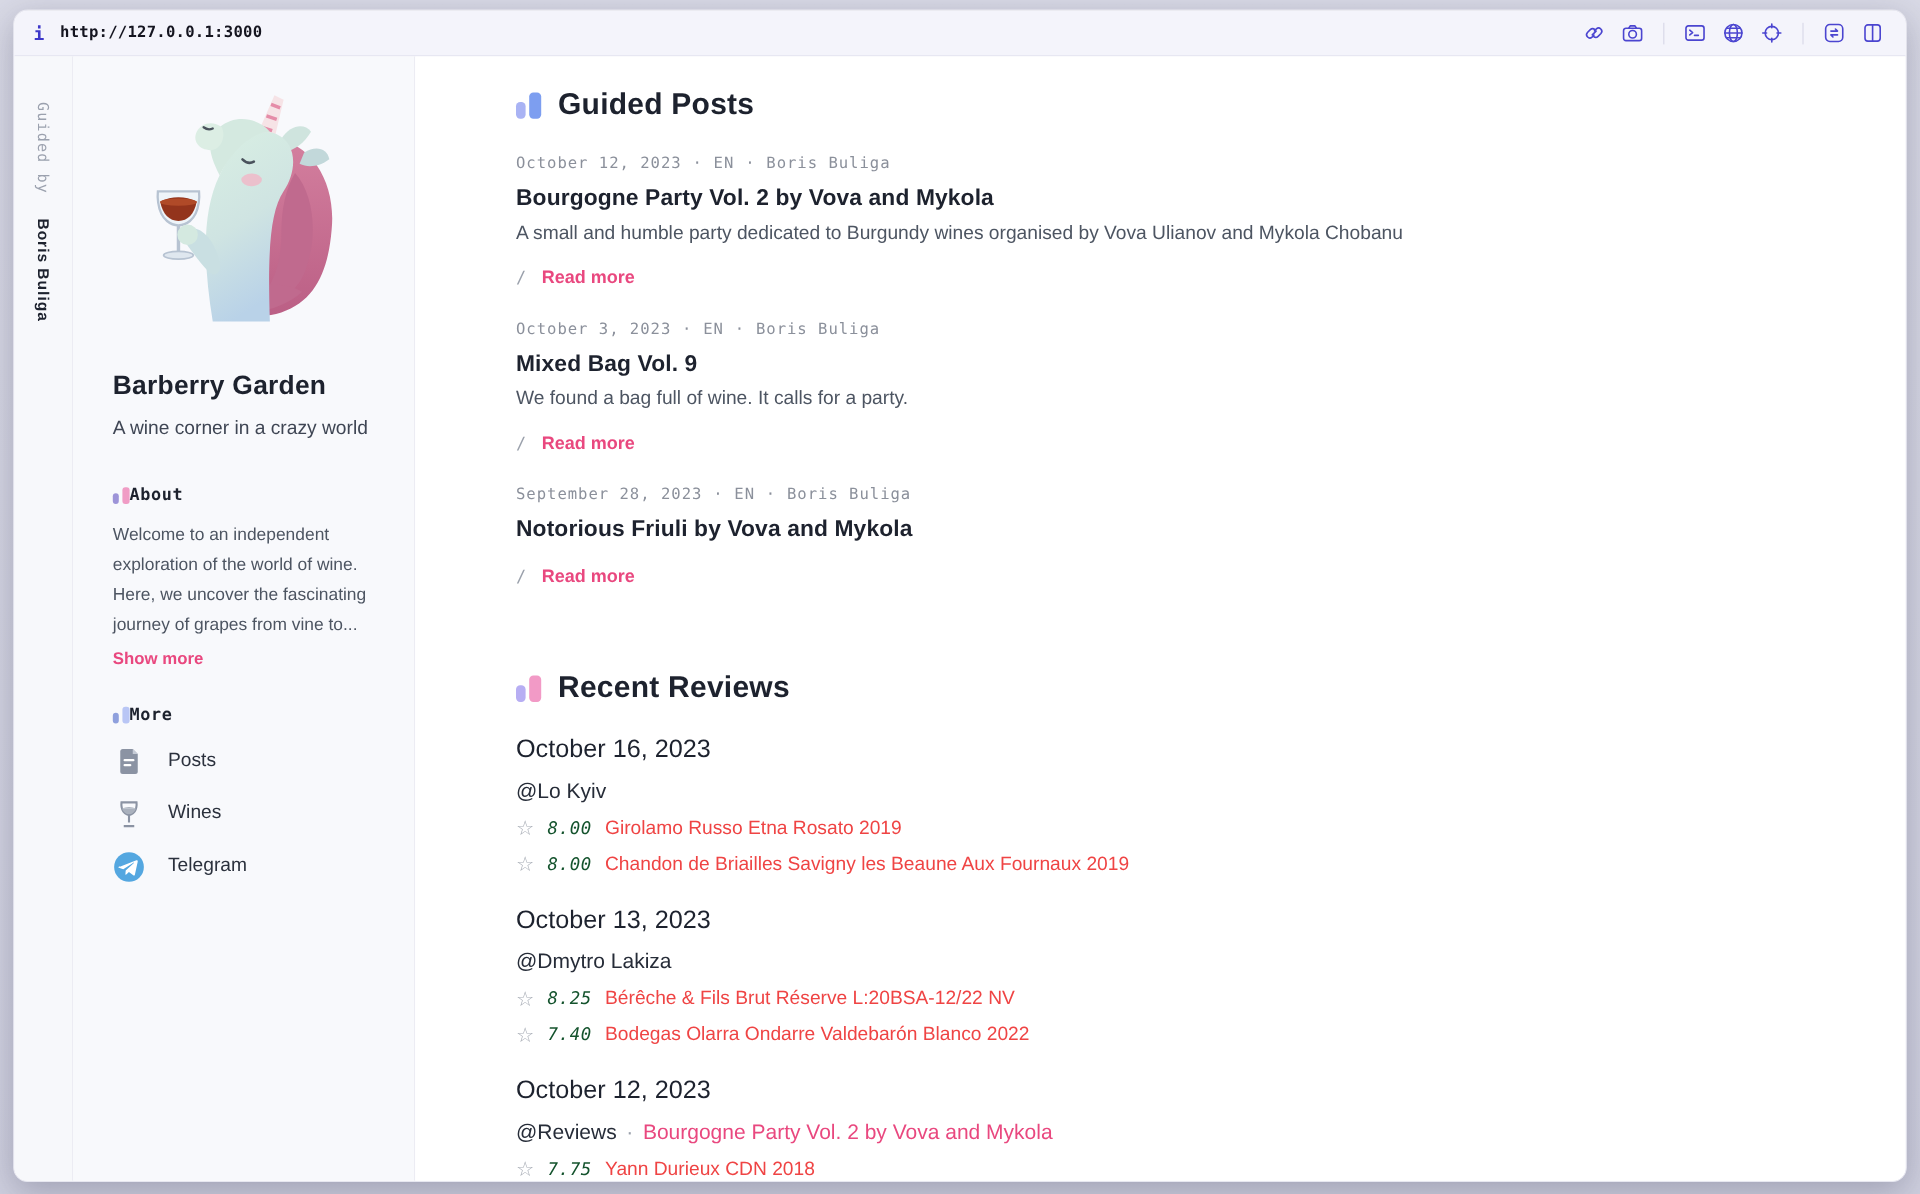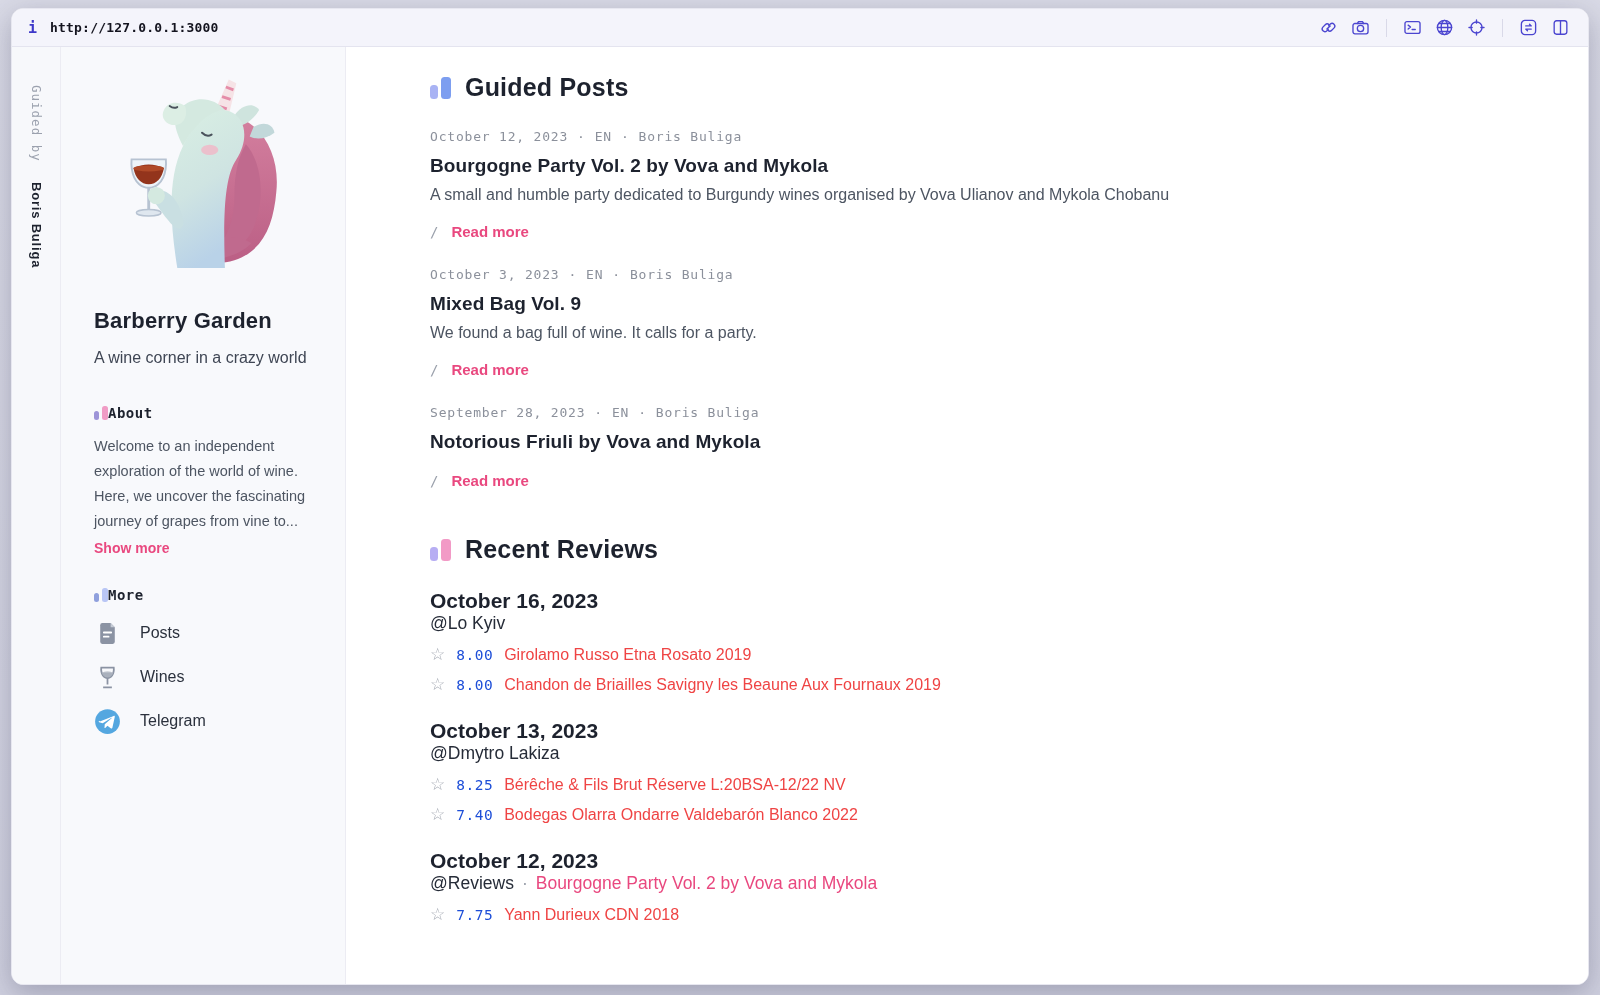--- a/index.html
+++ b/index.html
@@ -90,29 +90,29 @@
   .post-meta {
     font-family:"DejaVu Sans Mono", monospace; font-size:13px; color:#8b909b;
     letter-spacing:.8px; display:flex; gap:9px;
   }
   .post-title { font-size:19px; font-weight:800; color:#1d222e; margin-top:11px; letter-spacing:.1px; }
   .post-desc { font-size:16px; color:#4d5562; margin-top:9px; }
   .readmore { display:flex; align-items:center; gap:13px; margin-top:19px; }
   .readmore .slash { font-family:"DejaVu Sans Mono", monospace; color:#9aa0ab; font-size:14px; }
   .readmore .rm { color:#e9487f; font-size:15px; font-weight:bold; cursor:pointer; }
 
-  .reviews-head { margin-top:46px; }
+  .reviews-head { margin-top:70px; }
   .rev-group { margin-top:25px; }
-  .rev-date { font-size:21px; font-weight:700; color:#1d222e; }
-  .rev-venue { font-size:17.5px; color:#262c38; display:flex; align-items:center; gap:8px; }
+  .rev-date { font-size:21px; font-weight:400; color:#1d222e; }
+  .rev-venue { font-size:17.5px; color:#262c38; margin-top:12px; display:flex; align-items:center; gap:8px; }
   .rev-venue .dot { color:#9aa0ab; }
   .rev-venue .event { color:#e9487f; cursor:pointer; font-weight:500; }
   .wine-row { display:flex; align-items:center; gap:11px; margin-top:12px; }
   .wine-row .star { color:#a8adb6; font-size:17px; line-height:1; position:relative; top:-1px; }
-  .wine-row .rating { font-family:"DejaVu Sans Mono", monospace; font-size:14.5px; color:#1d4ed8; letter-spacing:.5px; }
+  .wine-row .rating { font-family:"DejaVu Sans Mono", monospace; font-size:14.5px; color:#14532d; letter-spacing:.5px;font-style:italic; }
   .wine-row .wname { font-size:16px; color:#ef4444; }
 </style>
 </head>
 <body>
 
 <div class="window">
 
   <div class="topbar">
     <span class="info-i">i</span>
     <span class="url mono">http://127.0.0.1:3000</span>

